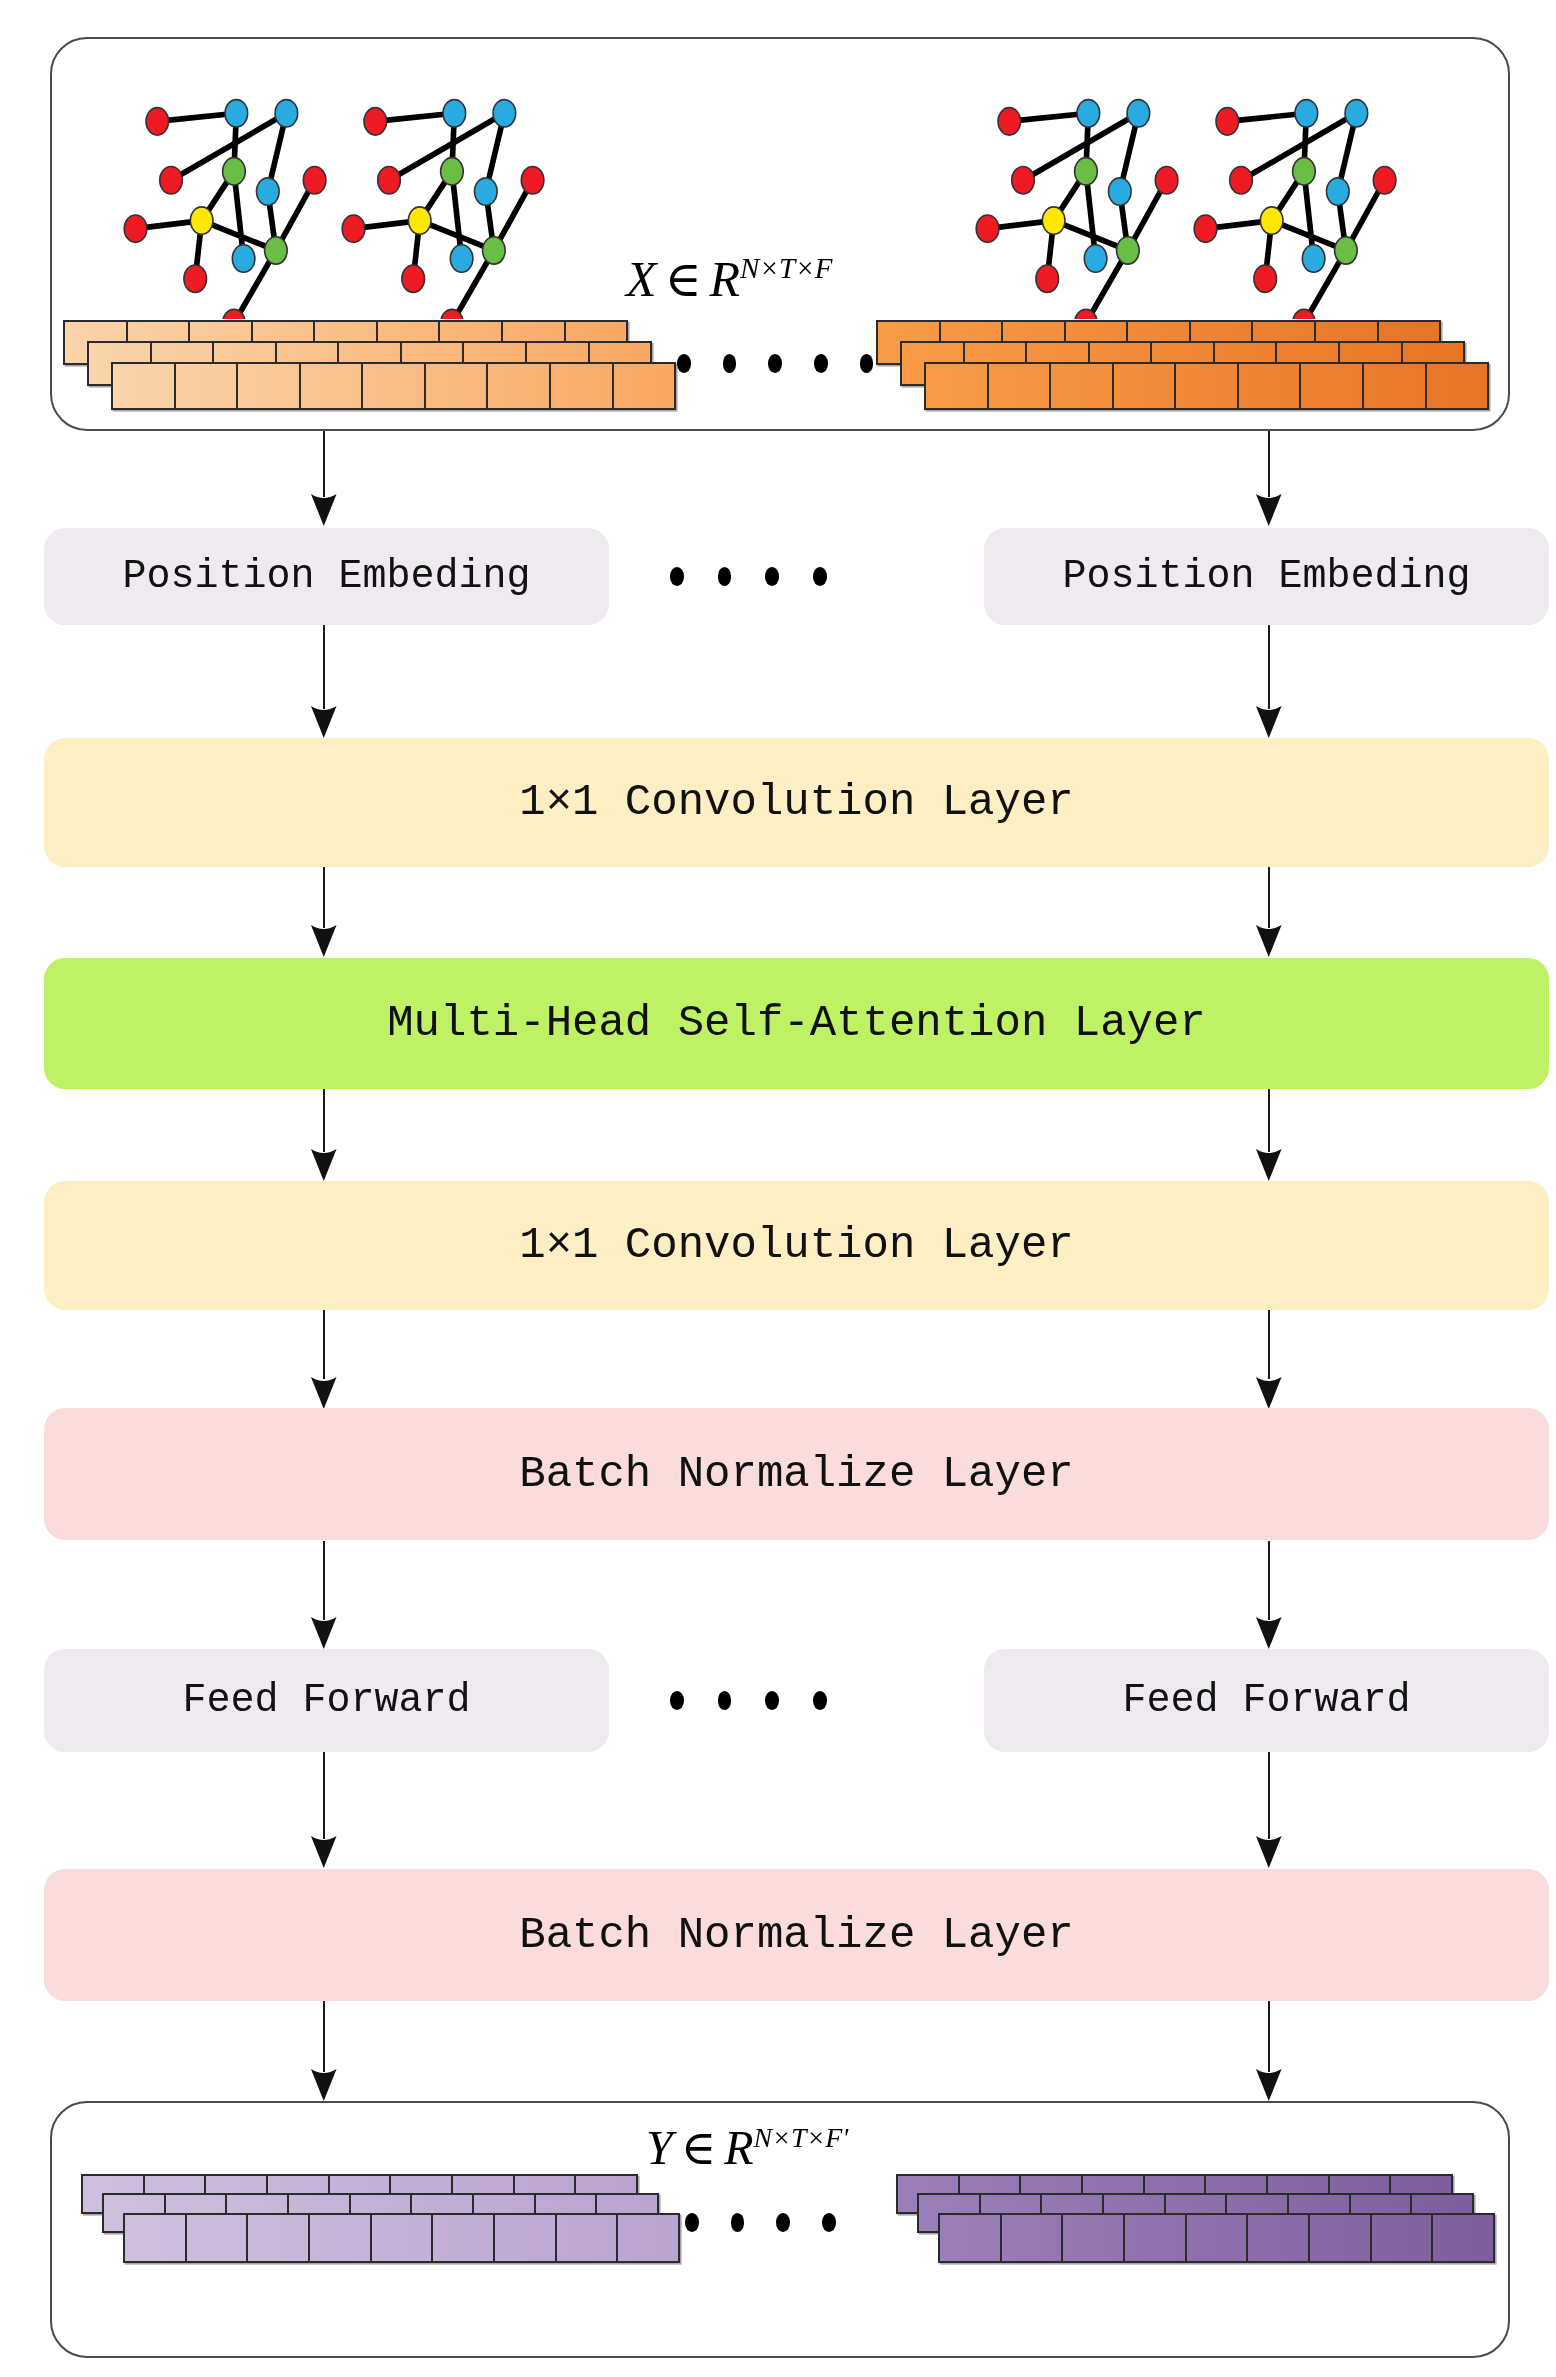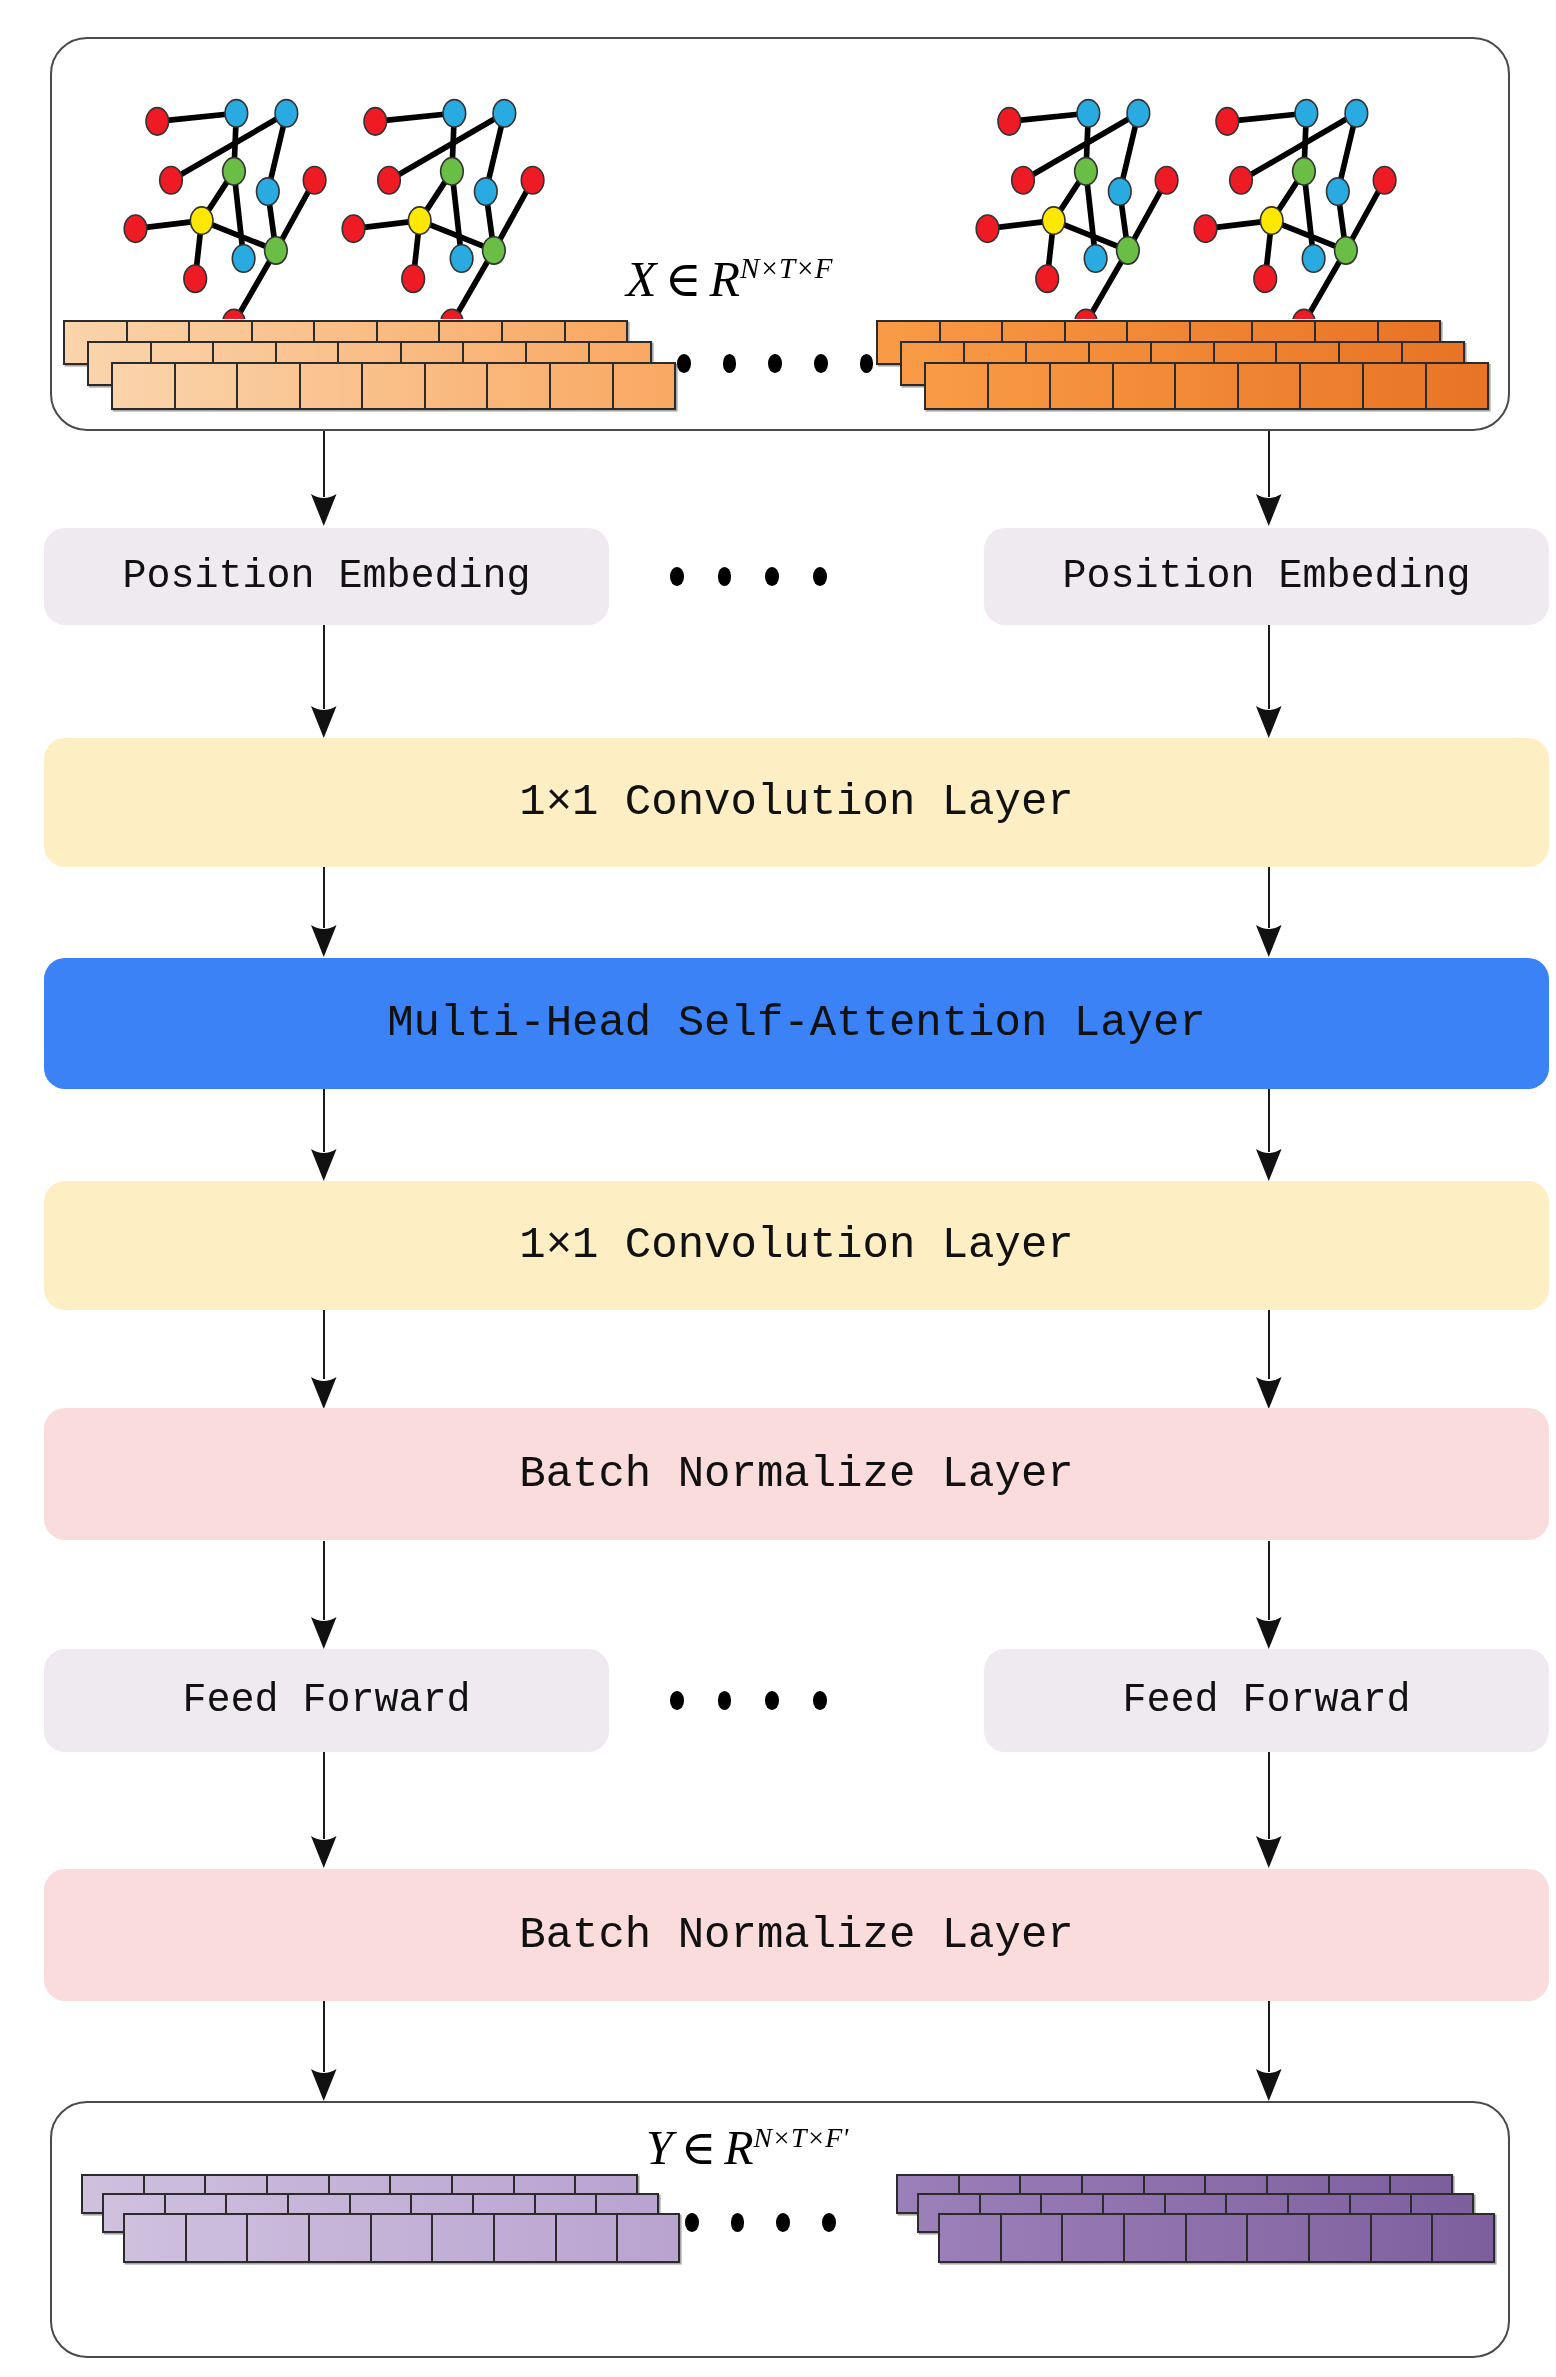--- a/index.html
+++ b/index.html
@@ -368,21 +368,21 @@
         <path d="M1 0 Q17 10 33 0 L17 40 Z" fill="#111"></path>
       </svg>
   </div>
   <div class="arrow" style="left:1255px; top:867px; width:27.5px; height:90px;">
     <div class="shaft" style="height:61px;"></div>
     <svg class="head" viewBox="0 0 34 40">
         <path d="M1 0 Q17 10 33 0 L17 40 Z" fill="#111"></path>
       </svg>
   </div>
 
-  <div class="layer fs-wide" style="left:44px; top:958px; width:1505px; height:131px; background:#3b82f6;">
+  <div class="layer fs-wide" style="left:44px; top:958px; width:1505px; height:131px; background:#bef264;">
     <span class="layer-label">Multi-Head Self-Attention Layer</span>
   </div>
 
   <div class="arrow" style="left:310px; top:1089px; width:27.5px; height:92px;">
     <div class="shaft" style="height:63px;"></div>
     <svg class="head" viewBox="0 0 34 40">
         <path d="M1 0 Q17 10 33 0 L17 40 Z" fill="#111"></path>
       </svg>
   </div>
   <div class="arrow" style="left:1255px; top:1089px; width:27.5px; height:92px;">

